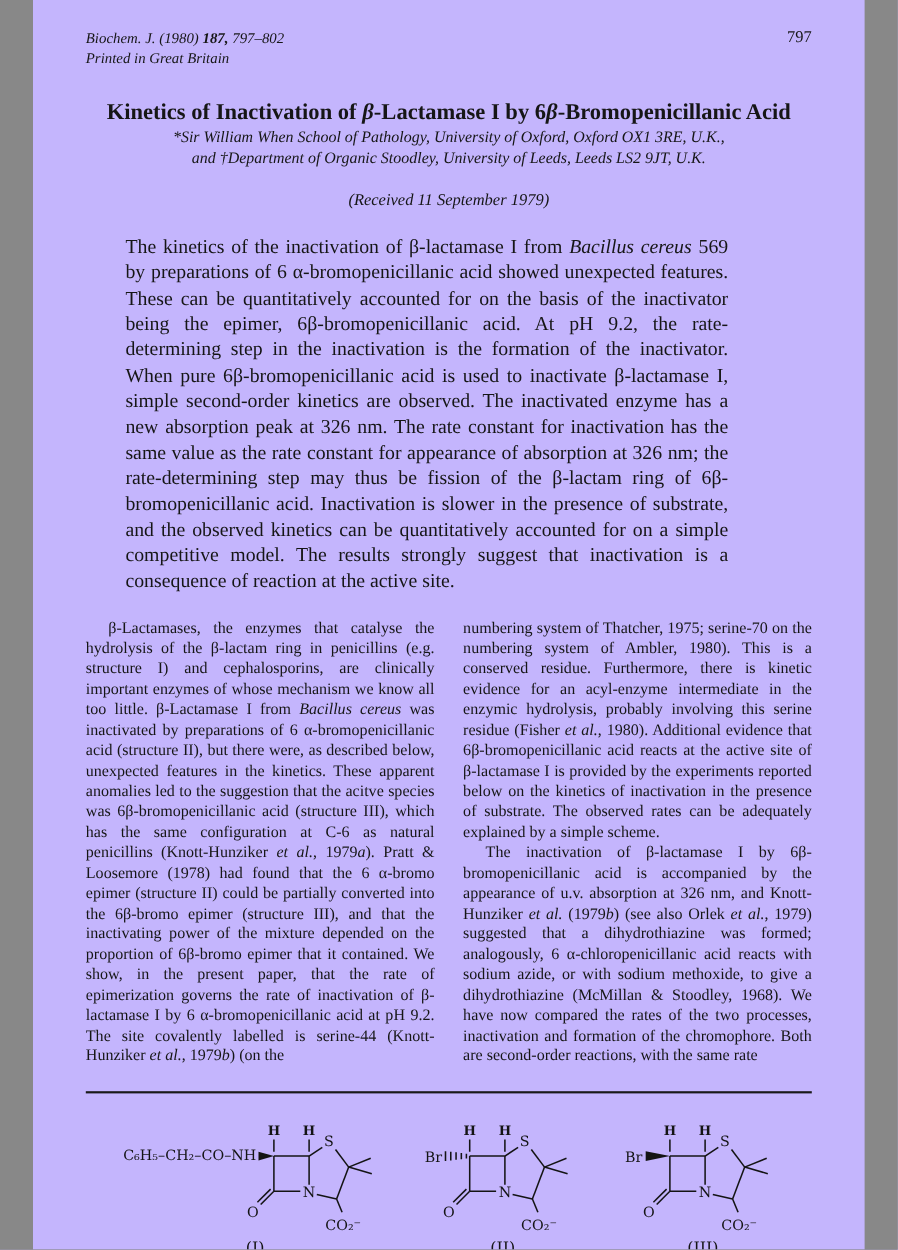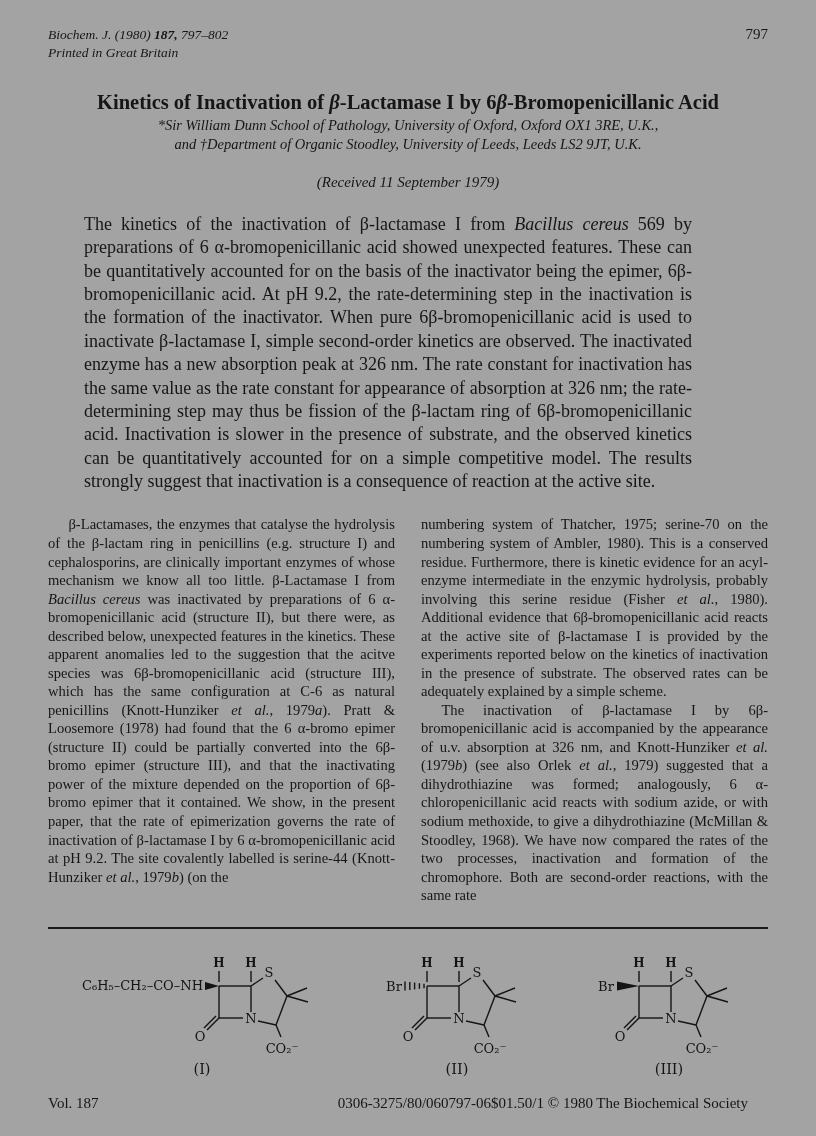--- a/index.html
+++ b/index.html
@@ -1,16 +1,16 @@
 <!DOCTYPE html>
 <html><head>
 <meta charset="utf-8">
 <style>
   html,body{margin:0;padding:0;background:#888;}
-  .page{position:relative;width:816px;height:1136px;margin:0 auto;background:#a3a3a3;
+  .page{position:relative;width:756px;height:1136px;margin:0 auto;background:#c4b5fd;
         color:#161616;font-family:"Liberation Serif","DejaVu Serif",serif;overflow:hidden;}
   .header-row{display:flex;justify-content:space-between;align-items:flex-start;padding:26px 48px 0 48px;}
   .journal-ref{font-size:13.5px;font-style:italic;line-height:1.3;}
   .page-number{font-size:15px;}
   .article-title{margin-top:30px;text-align:center;font-size:20.5px;font-weight:bold;padding:0 60px;}
   .authors{margin-top:26px;text-align:center;font-size:15px;}
   .affiliations{margin-top:2px;text-align:center;font-size:14.5px;font-style:italic;line-height:1.3;}
   .received{margin-top:20px;text-align:center;font-size:15px;font-style:italic;}
   .abstract{margin:22px 124px 0 84px;font-size:18px;line-height:1.3;text-align:justify;}
   .columns{display:flex;gap:26px;margin:22px 48px 0 48px;font-size:14.6px;line-height:1.27;}
@@ -36,21 +36,21 @@
       <div><i>Biochem. J.</i> (1980) <b>187,</b> 797–802</div>
       <div>Printed in Great Britain</div>
     </div>
     <div class="page-number">797</div>
   </div>
 
   <div class="article-title">Kinetics of Inactivation of <i>β</i>-Lactamase I by 6<i>β</i>-Bromopenicillanic Acid</div>
 
 
   <div class="affiliations">
-    <div>*Sir William Dunn School of Pathology, University of Oxford, Oxford OX1 3RE, U.K.,</div>
+    <div>*Sir William When School of Pathology, University of Oxford, Oxford OX1 3RE, U.K.,</div>
     <div>and †Department of Organic Stoodley, University of Leeds, Leeds LS2 9JT, U.K.</div>
   </div>
 
   <div class="received">(Received 11 September 1979)</div>
 
   <div class="abstract">The kinetics of the inactivation of β-lactamase I from <i>Bacillus cereus</i> 569 by preparations of 6 α-bromopenicillanic acid showed unexpected features. These can be quantitatively accounted for on the basis of the inactivator being the epimer, 6β-bromopenicillanic acid. At pH 9.2, the rate-determining step in the inactivation is the formation of the inactivator. When pure 6β-bromopenicillanic acid is used to inactivate β-lactamase I, simple second-order kinetics are observed. The inactivated enzyme has a new absorption peak at 326 nm. The rate constant for inactivation has the same value as the rate constant for appearance of absorption at 326 nm; the rate-determining step may thus be fission of the β-lactam ring of 6β-bromopenicillanic acid. Inactivation is slower in the presence of substrate, and the observed kinetics can be quantitatively accounted for on a simple competitive model. The results strongly suggest that inactivation is a consequence of reaction at the active site.</div>
 
   <div class="columns">
     <div class="col">
       <p class="indent">β-Lactamases, the enzymes that catalyse the hydrolysis of the β-lactam ring in penicillins (e.g. structure I) and cephalosporins, are clinically important enzymes of whose mechanism we know all too little. β-Lactamase I from <i>Bacillus cereus</i> was inactivated by preparations of 6 α-bromopenicillanic acid (structure II), but there were, as described below, unexpected features in the kinetics. These apparent anomalies led to the suggestion that the acitve species was 6β-bromopenicillanic acid (structure III), which has the same configuration at C-6 as natural penicillins (Knott-Hunziker <i>et al.</i>, 1979<i>a</i>). Pratt &amp; Loosemore (1978) had found that the 6 α-bromo epimer (structure II) could be partially converted into the 6β-bromo epimer (structure III), and that the inactivating power of the mixture depended on the proportion of 6β-bromo epimer that it contained. We show, in the present paper, that the rate of epimerization governs the rate of inactivation of β-lactamase I by 6 α-bromopenicillanic acid at pH 9.2. The site covalently labelled is serine-44 (Knott-Hunziker <i>et al.</i>, 1979<i>b</i>) (on the</p>

